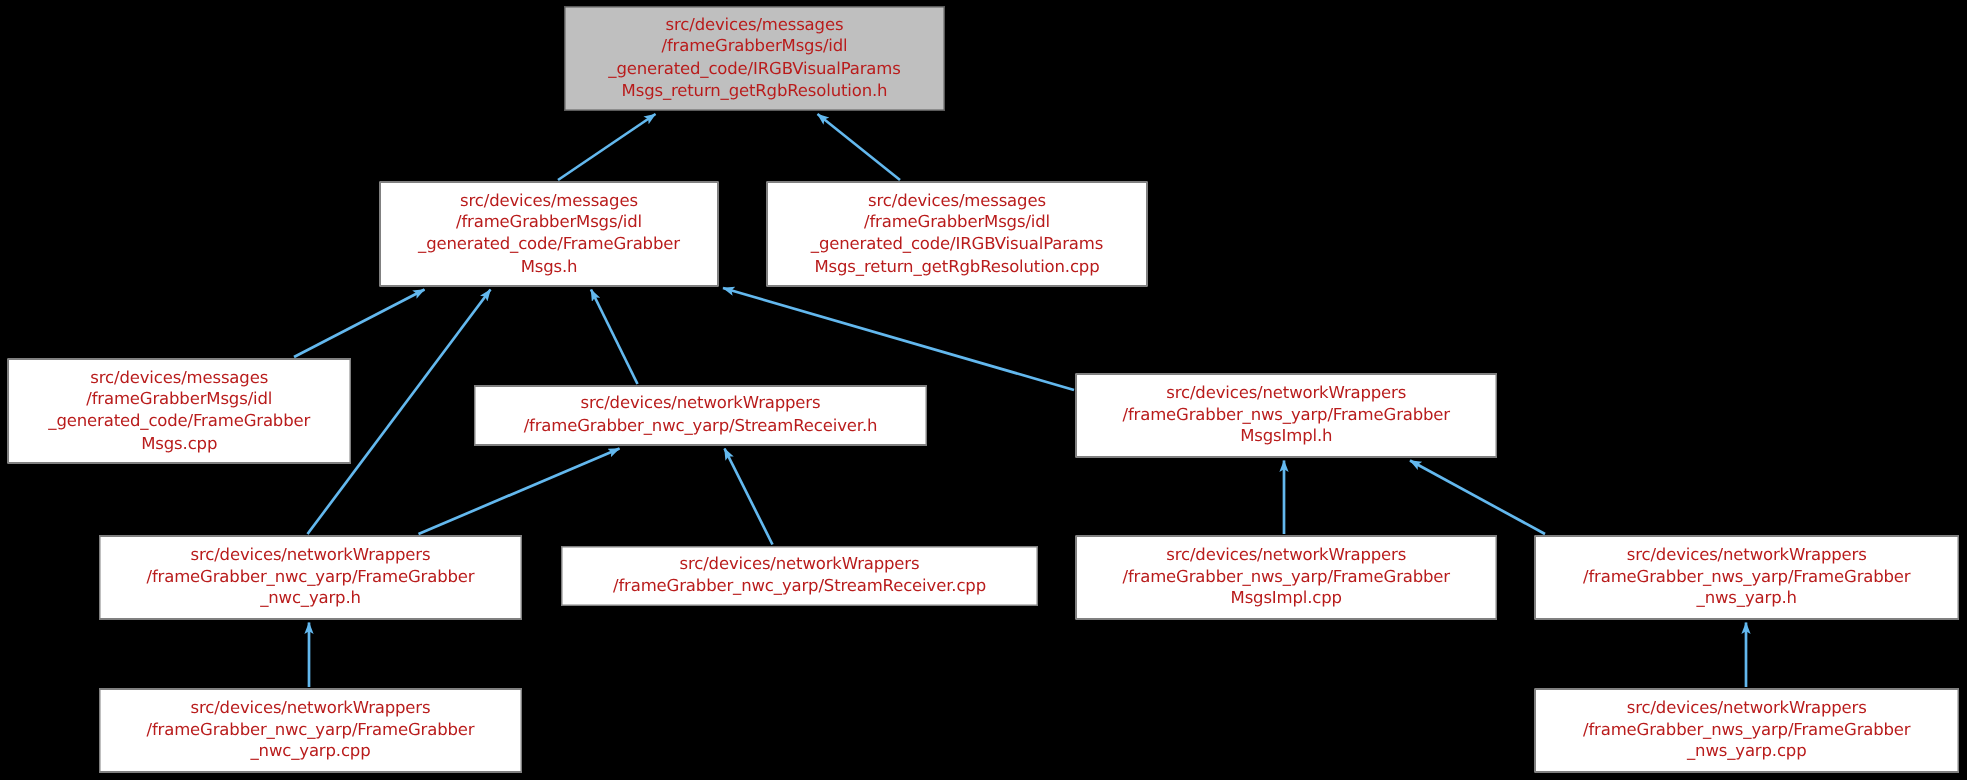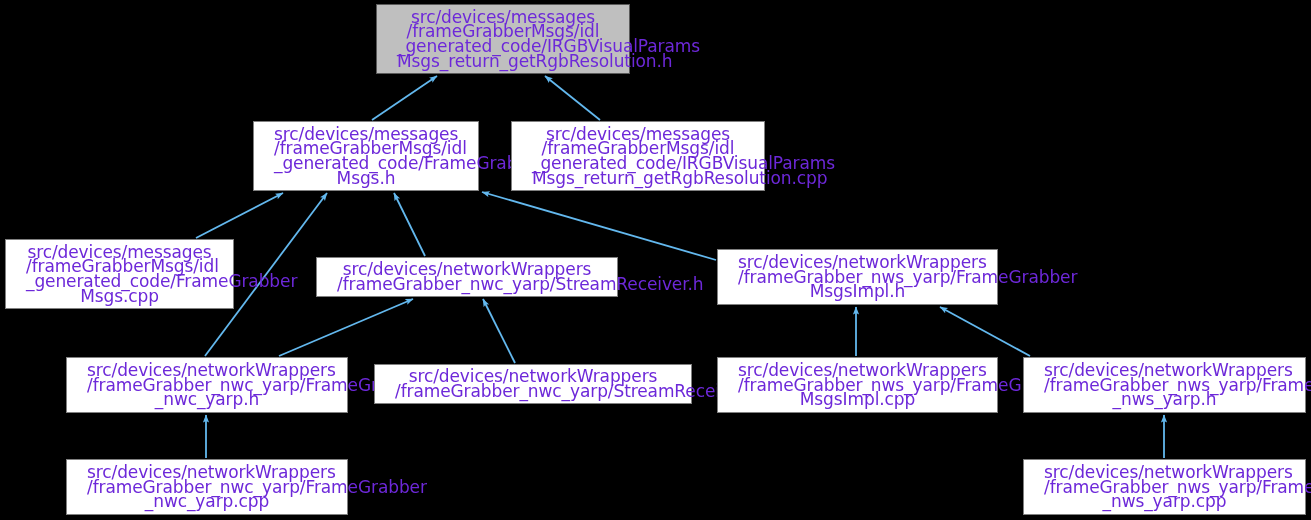--- a/index.html
+++ b/index.html
@@ -21,22 +21,22 @@
     top: 0;
     width: 1311px;
     height: 520px;
     pointer-events: none;
   }
   .node {
     position: absolute;
     box-sizing: border-box;
     border: 1px solid #808080;
     background: #ffffff;
-    color: #6d28d9;
-    font-size: 17px;
+    color: #b91c1c;
+    font-size: 11px;
     line-height: 14.6px;
     text-align: center;
     display: flex;
     align-items: center;
     justify-content: center;
     padding: 0 20px;
     white-space: pre;
     letter-spacing: -0.1px;
   }
   .node.root {

